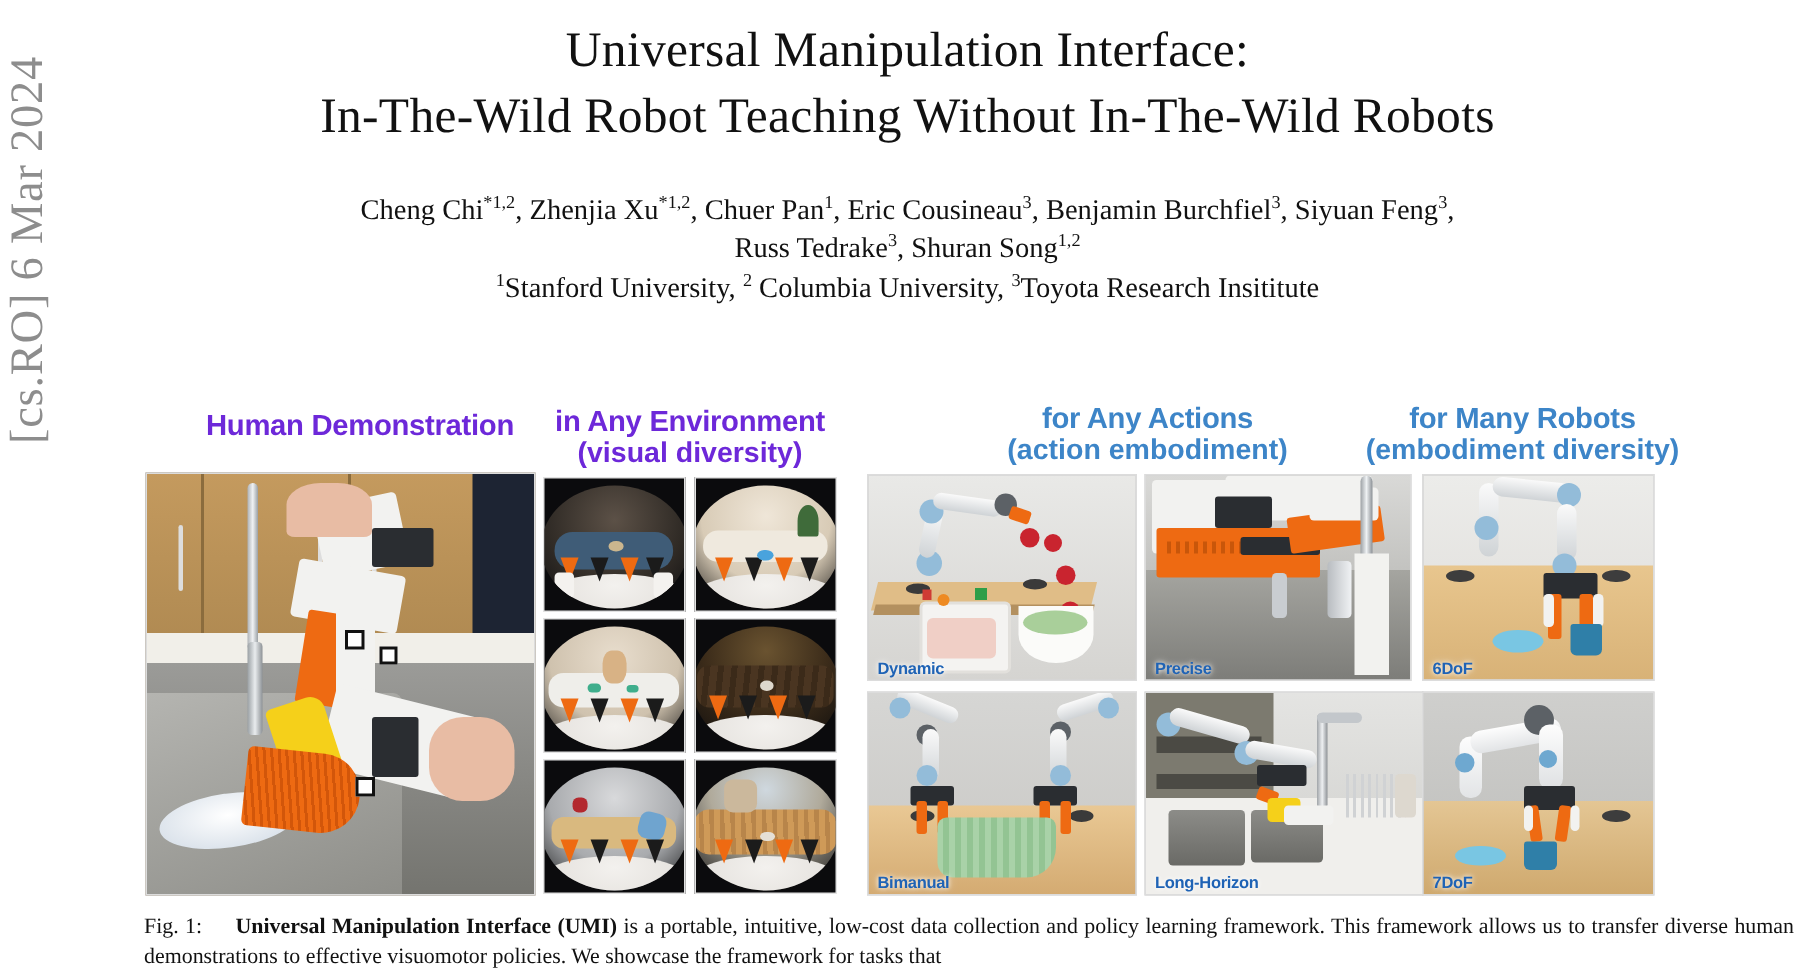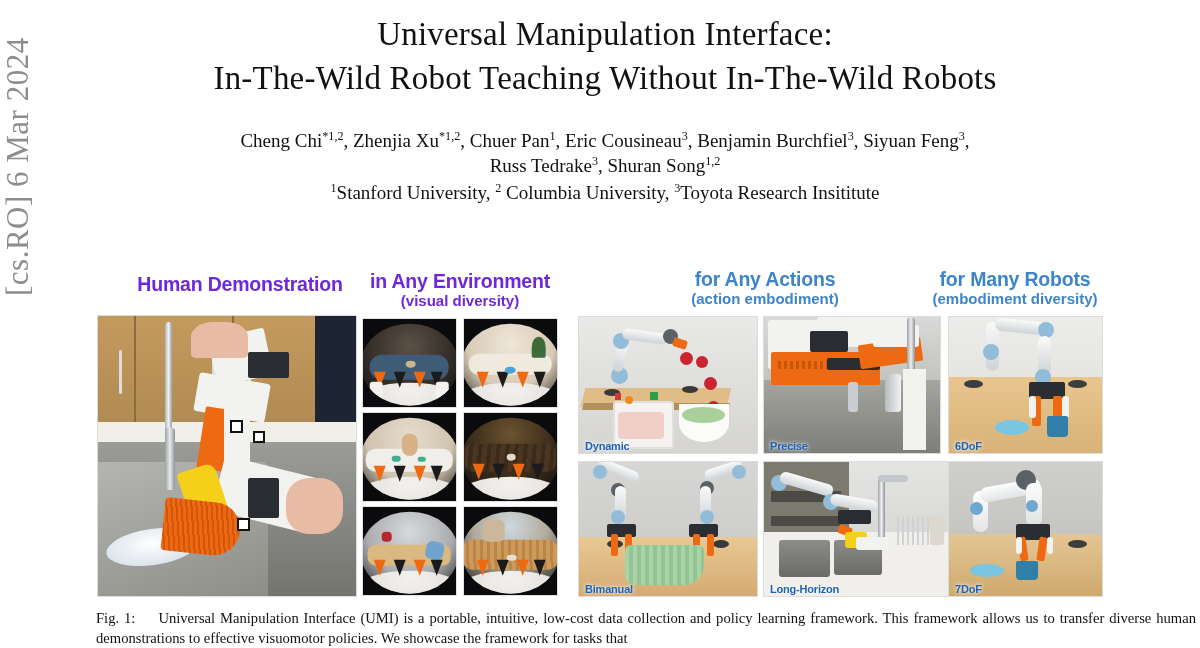--- a/index.html
+++ b/index.html
@@ -78,21 +78,21 @@
     text-align:center;
     line-height:1.02;
   }
   .fig-head .main{
     display:block;
     font-size:19.5px;
     letter-spacing:-0.2px;
   }
   .fig-head .sub{
     display:block;
-    font-size:15px;
+    font-size:19px;
     margin-top:1px;
   }
   .head-gray{color:#6d28d9;}
   .head-blue{color:#3d85c8;}
 
   #head-human{left:120px; top:275px; width:240px;}
   #head-env  {left:350px; top:272px; width:220px;}
   #head-act  {left:600px; top:270px; width:330px;}
   #head-rob  {left:910px; top:270px; width:210px;}
 
@@ -167,21 +167,21 @@
   
   .caption{
     position:absolute;
     left:96px; top:608px; width:1100px;
     font-family:"Liberation Serif", serif;
     font-size:14.6px;
     line-height:20px;
     color:#111;
     text-align:justify;
   }
-  .caption b{font-weight:normal;margin-left:18px;}
+  .caption b{font-weight:bold;margin-left:18px;}
   .tabletop{position:absolute;}
   .armseg{position:absolute;background:linear-gradient(180deg,#fafafa,#cfd3d6);border-radius:7px;}
   .armjoint{position:absolute;background:#93bcd9;border-radius:50%;}
   .armjoint.dark{background:#5c6166;}
   .gripO{position:absolute;background:#ee6a12;border-radius:2px;}
   .blk{position:absolute;background:#2a2d31;border-radius:2px;}
   .ball{position:absolute;border-radius:50%;background:#c9242f;}
   .whitebox{position:absolute;background:#f2f2f0;border-radius:3px;}
 </style>
 </head>

